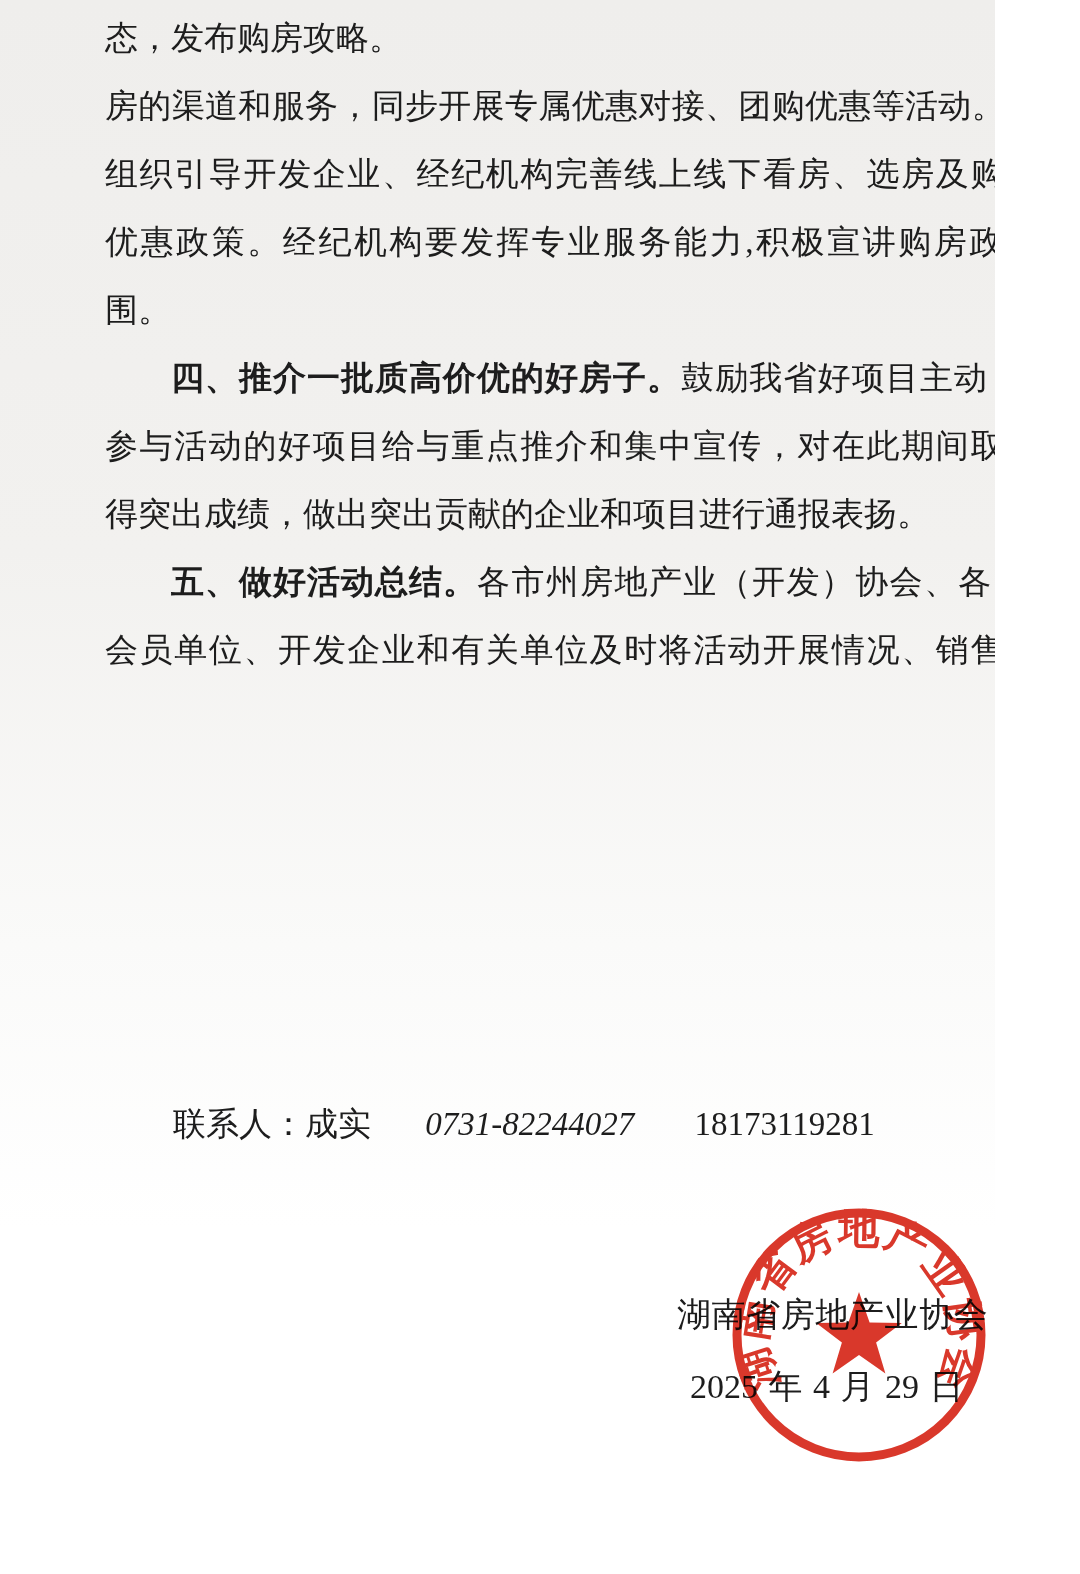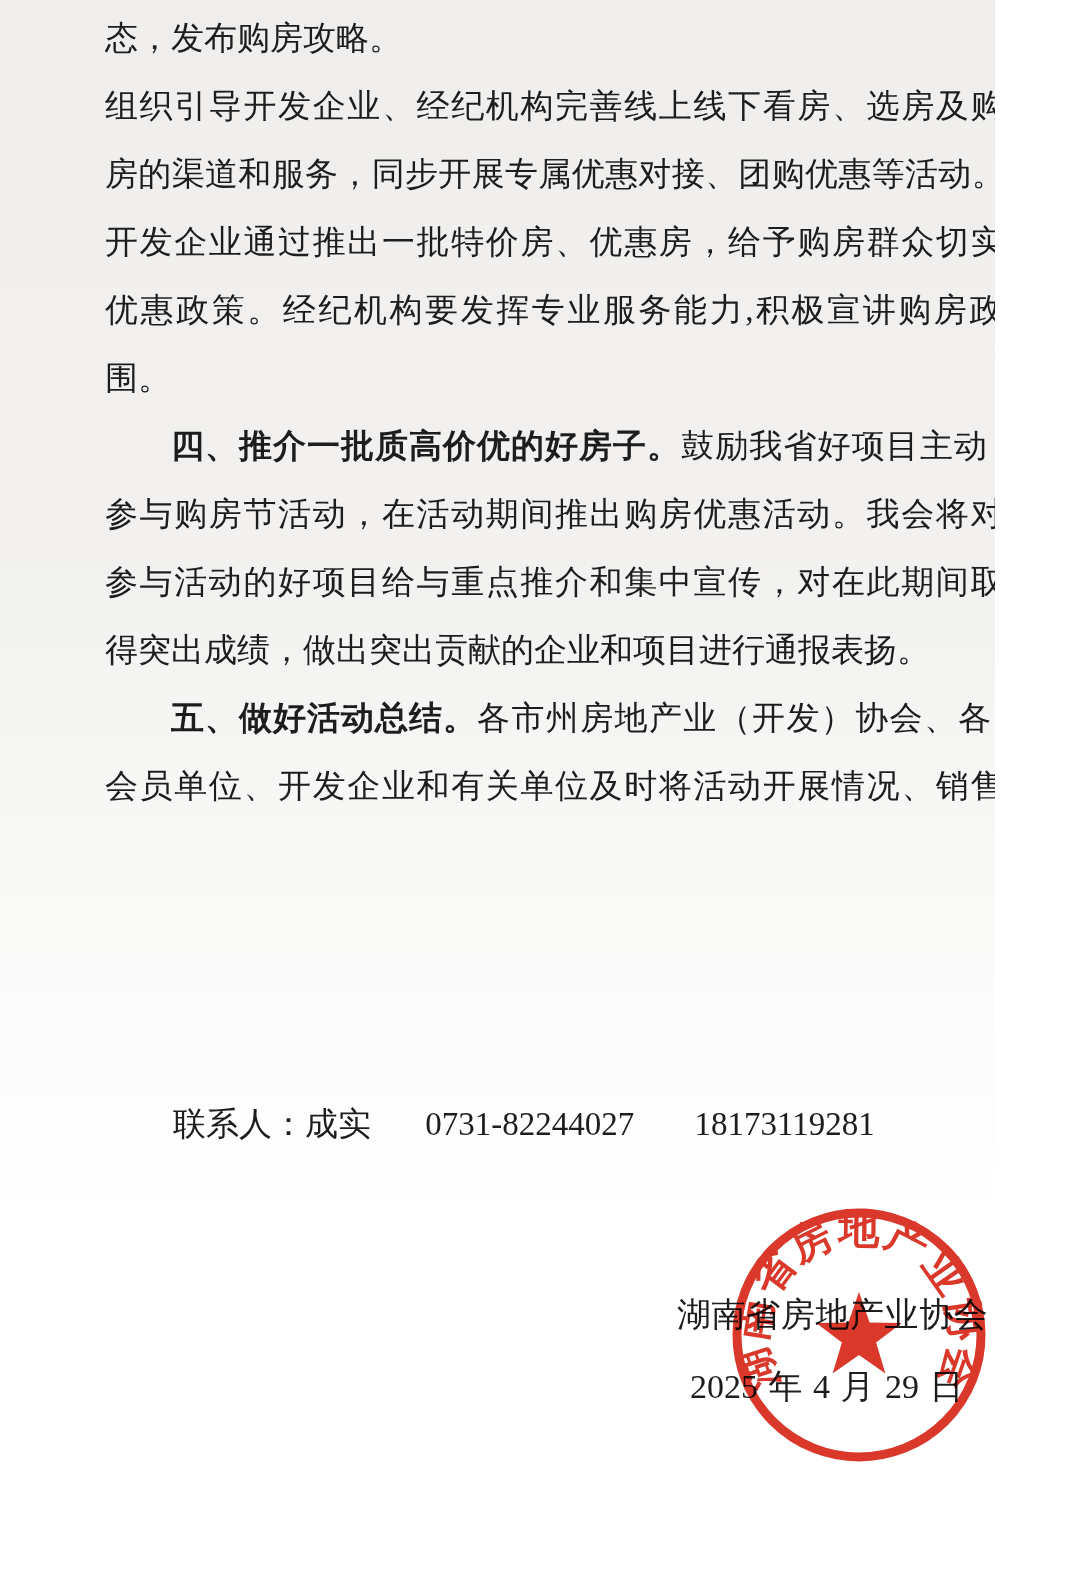--- a/index.html
+++ b/index.html
@@ -41,21 +41,21 @@
   .contact-line {
     position: absolute;
     left: 105px;
     top: 1096px;
     padding-left: 68px;
     height: 56px;
     line-height: 56px;
     font-size: 33px;
     white-space: nowrap;
   }
-  .contact-phone { margin-left: 46px; }
+  .contact-phone { margin-left: 46px; font-style: italic; }
   .contact-mobile { margin-left: 52px; }
   .sign-org {
     position: absolute;
     left: 677px;
     top: 1294px;
     font-size: 34px;
     letter-spacing: 0.6px;
     line-height: 42px;
     z-index: 2;
     white-space: nowrap;
@@ -94,27 +94,25 @@
     letter-spacing: 2.5px;
   }
 </style>
 </head>
 <body>
 
 <div class="page">
 
   <div class="doc-lines">
       <div class="line"><span class="line-inner"><span class="seg">态，发布购房攻略。</span></span></div>
+      <div class="line"><span class="line-inner" style="letter-spacing: 0.333333px;"><span class="seg">房的渠道和服务，同步开展专属优惠对接、团购优惠等活动。</span></span></div>
       <div class="line"><span class="line-inner" style="letter-spacing: 1.61538px;"><span class="seg">组织引导开发企业、经纪机构完善线上线下看房、选房及购</span></span></div>
-      <div class="line"><span class="line-inner" style="letter-spacing: 0.333333px;"><span class="seg">房的渠道和服务，同步开展专属优惠对接、团购优惠等活动。</span></span></div>
-      <div class="line"><span class="line-inner" style="letter-spacing: 1.61538px;"><span class="seg">开发企业通过推出一批特价房、优惠房，给予购房群众切实</span></span></div>
       <div class="line"><span class="line-inner" style="letter-spacing: 2.56731px;"><span class="seg">优惠政策。经纪机构要发挥专业服务能力,积极宣讲购房政</span></span></div>
       <div class="line"><span class="line-inner"><span class="seg">围。</span></span></div>
       <div class="line indent"><span class="line-inner" style="letter-spacing: 1.125px;"><span class="seg-bold">四、推介一批质高价优的好房子。</span><span class="seg">鼓励我省好项目主动</span></span></div>
-      <div class="line"><span class="line-inner" style="letter-spacing: 1.61538px;"><span class="seg">参与购房节活动，在活动期间推出购房优惠活动。我会将对</span></span></div>
       <div class="line"><span class="line-inner" style="letter-spacing: 1.61538px;"><span class="seg">参与活动的好项目给与重点推介和集中宣传，对在此期间取</span></span></div>
       <div class="line"><span class="line-inner"><span class="seg">得突出成绩，做出突出贡献的企业和项目进行通报表扬。</span></span></div>
       <div class="line indent"><span class="line-inner" style="letter-spacing: 1.375px;"><span class="seg-bold">五、做好活动总结。</span><span class="seg">各市州房地产业（开发）协会、各</span></span></div>
       <div class="line"><span class="line-inner" style="letter-spacing: 1.61538px; margin-top: 39px;"><span class="seg">会员单位、开发企业和有关单位及时将活动开展情况、销售</span></span></div>
     </div>
 
   <div class="contact-line">
     <span>联系人：成实</span>
     <span class="contact-phone">0731-82244027</span>
     <span class="contact-mobile">18173119281</span>

